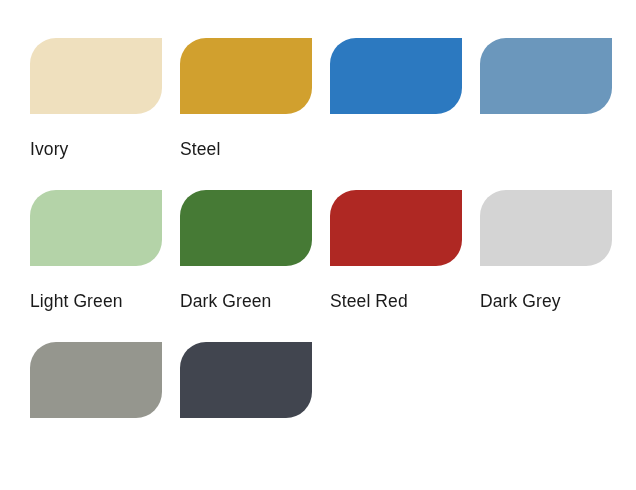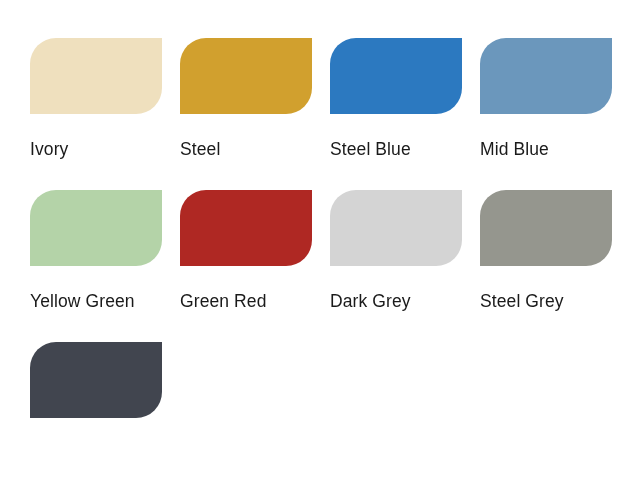--- a/index.html
+++ b/index.html
@@ -68,41 +68,42 @@
       <div class="swatch-cell">
         <span class="swatch-chip" style="background: rgb(239, 224, 190);"></span>
         <span class="swatch-label">Ivory</span>
       </div>
       <div class="swatch-cell">
         <span class="swatch-chip" style="background: rgb(209, 160, 46);"></span>
         <span class="swatch-label">Steel</span>
       </div>
       <div class="swatch-cell">
         <span class="swatch-chip" style="background: rgb(44, 121, 192);"></span>
-        <span class="swatch-label">Steel Blue</span>
       </div>
       <div class="swatch-cell">
         <span class="swatch-chip" style="background: rgb(107, 151, 188);"></span>
-        <span class="swatch-label">Mid Blue</span>
       </div>
       <div class="swatch-cell">
         <span class="swatch-chip" style="background: rgb(180, 211, 168);"></span>
-        <span class="swatch-label">Yellow Green</span>
+        <span class="swatch-label">Light Green</span>
+      </div>
+      <div class="swatch-cell">
+        <span class="swatch-chip" style="background: rgb(70, 122, 53);"></span>
+        <span class="swatch-label">Dark Green</span>
       </div>
       <div class="swatch-cell">
         <span class="swatch-chip" style="background: rgb(175, 40, 35);"></span>
-        <span class="swatch-label">Green Red</span>
+        <span class="swatch-label">Steel Red</span>
       </div>
       <div class="swatch-cell">
         <span class="swatch-chip" style="background: rgb(212, 212, 212);"></span>
         <span class="swatch-label">Dark Grey</span>
       </div>
       <div class="swatch-cell">
         <span class="swatch-chip" style="background: rgb(149, 150, 142);"></span>
-        <span class="swatch-label">Steel Grey</span>
       </div>
       <div class="swatch-cell">
         <span class="swatch-chip" style="background: rgb(65, 69, 79);"></span>
       </div>
       <div class="swatch-cell is-empty"></div>
       <div class="swatch-cell is-empty"></div>
     </div>
 </div>
 
 </body></html>

